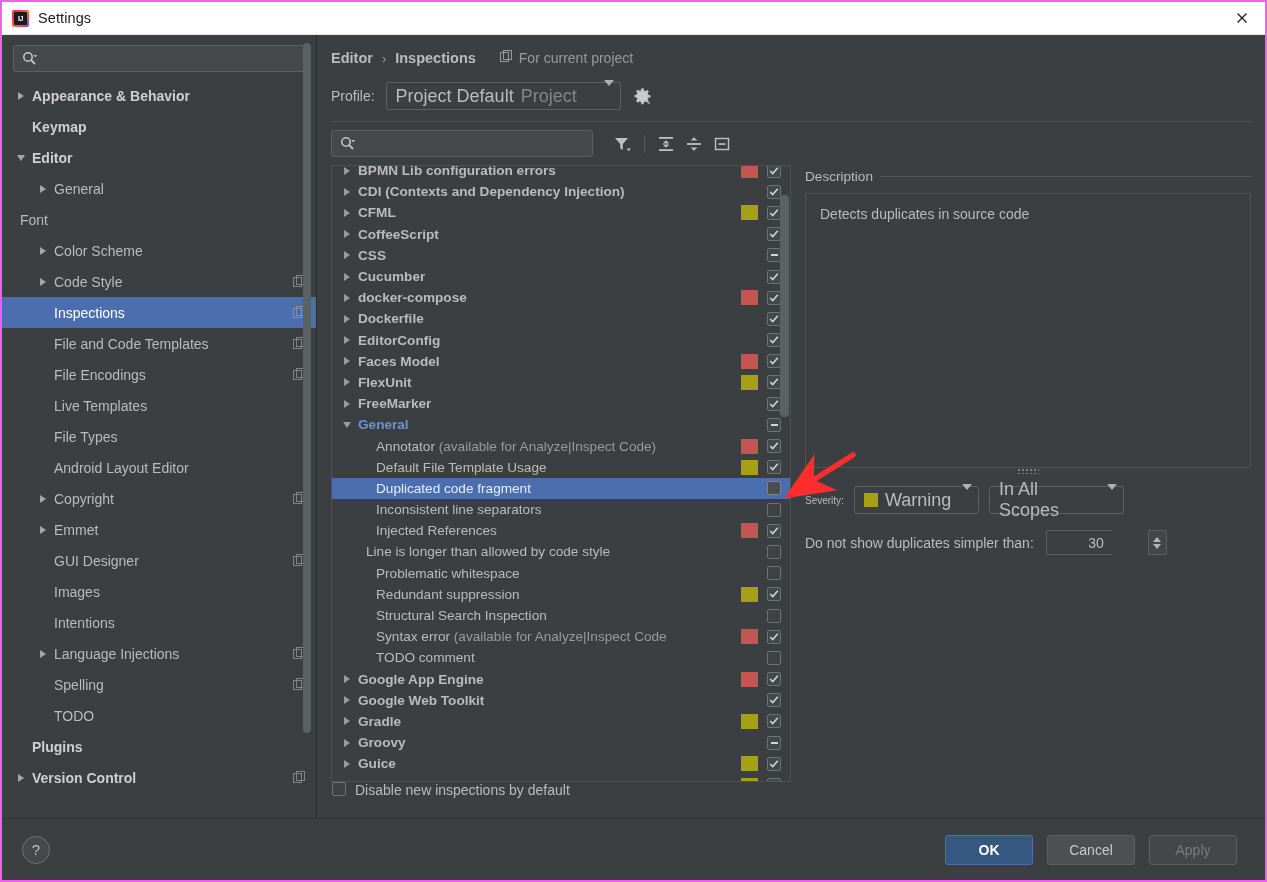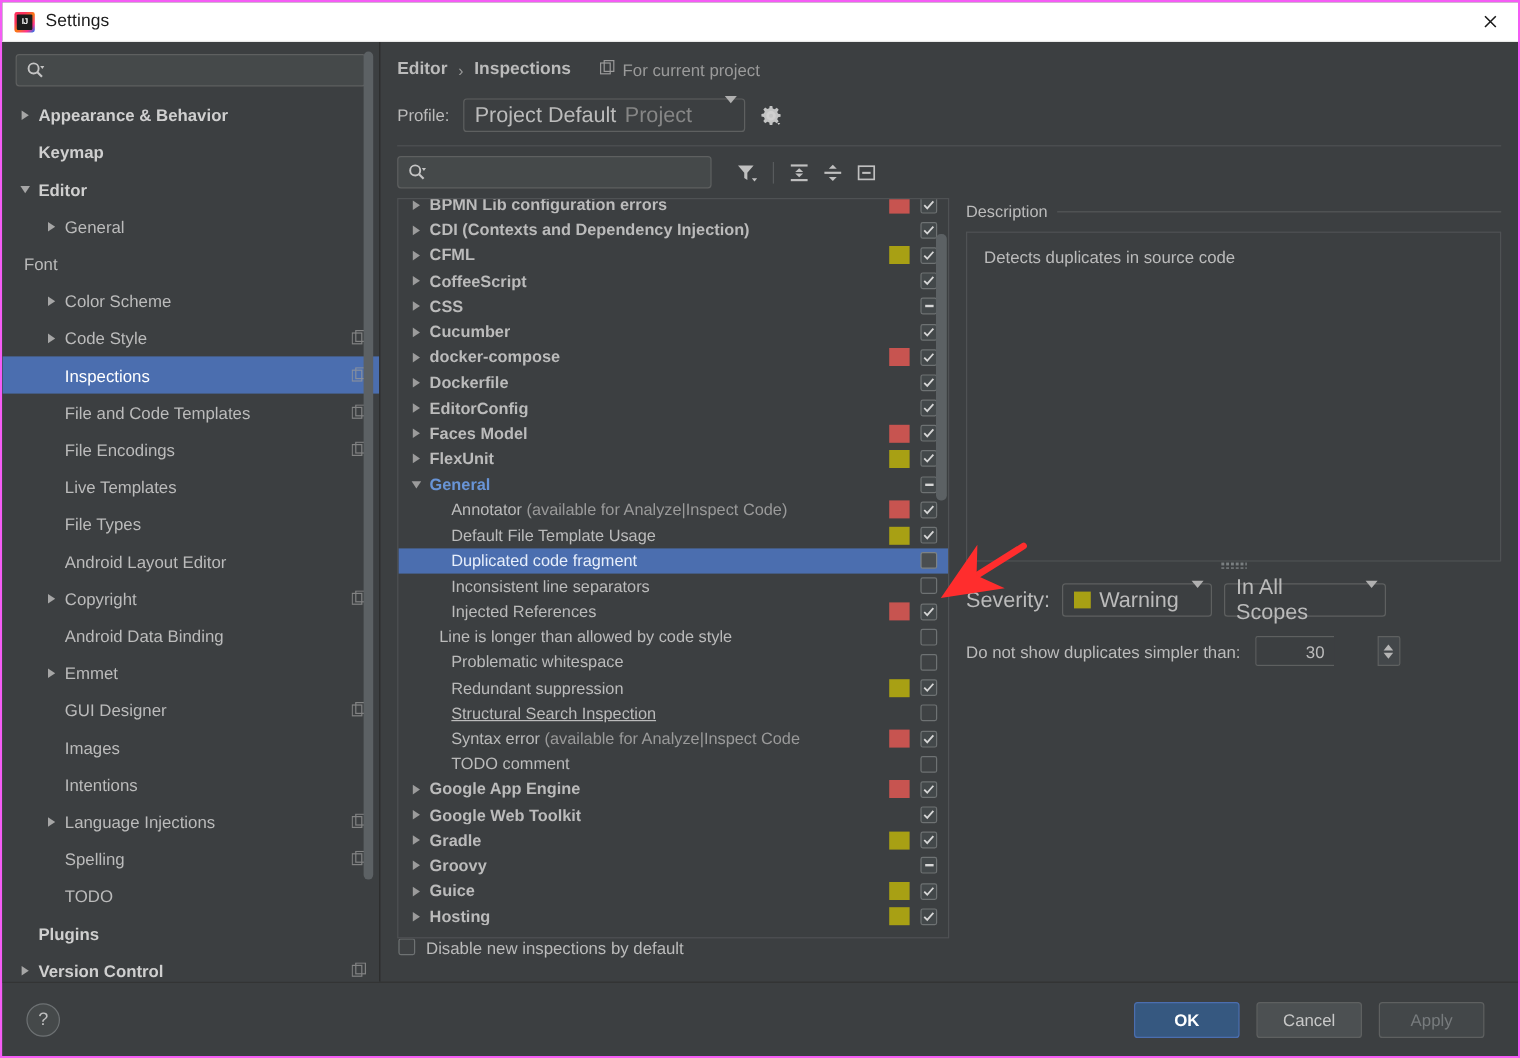--- a/index.html
+++ b/index.html
@@ -157,21 +157,21 @@
     height:275px; flex:0 0 275px; padding:12px 14px; position:relative;
     font-size:14px; color:#bbbbbb;
   }
   .grip{
     position:absolute; left:50%; transform:translateX(-50%); bottom:-7px;
     width:22px;height:6px;
     background-image:radial-gradient(#8a8f91 40%, transparent 41%);
     background-size:4px 4px; opacity:.8;
   }
   .sev-row{ display:flex; align-items:center; gap:10px; margin-top:19px; height:26px;}
-  .sev-row .lbl{ font-size:18px; color:#bbbbbb;}
+  .sev-row .lbl{ font-size:10px; color:#bbbbbb;}
   .combo.sev-combo{ width:125px; }
   .combo.scope-combo{ width:135px; }
   .sevchip{ width:14px;height:14px;flex:0 0 14px; }
   .options-lbl{ margin-top:18px; }
   .opt-row{ display:flex; align-items:center; margin-top:17px; gap:12px;}
   .opt-row .lbl{ font-size:14px; color:#bbbbbb;}
   .spinner{ display:flex; height:25px;gap:36px; }
   .spin-field{
     width:66px; border:1px solid #5e6060; border-right:none; border-radius:2px 0 0 2px;
     background:#3c3f41; color:#bbbbbb; font-size:14px; display:flex;
@@ -348,26 +348,20 @@
             <span class="arr">
               <span class="tri"></span>
             </span>
             <span>Copyright</span>
             <span class="copy-ico">
               <svg width="13" height="13" viewBox="0 0 13 13">
                 <rect x="0.5" y="2.5" width="8" height="9" stroke="#9a9a9a" fill="none"></rect>
                 <rect x="3.5" y="0.5" width="8" height="9" stroke="#9a9a9a" fill="none"></rect>
               </svg>
             </span>
-          </div>
-          <div class="side-item" style="padding-left: 34px;">
-            <span class="arr empty">
-              <span class="tri"></span>
-            </span>
-            <span>Android Data Binding</span>
           </div>
           <div class="side-item" style="padding-left: 34px;">
             <span class="arr">
               <span class="tri"></span>
             </span>
             <span>Emmet</span>
           </div>
           <div class="side-item" style="padding-left: 34px;">
             <span class="arr empty">
               <span class="tri"></span>
@@ -646,20 +640,32 @@
                   <span class="tri"></span>
                 </span>
                 <span class="tlabel" style="">FlexUnit</span>
                 <span class="sev" style="background:#a8a014"></span>
                 <span class="cbx">
                   <svg width="10" height="10" viewBox="0 0 10 10">
                     <path d="M1.2 5 L3.7 7.6 L8.8 1.8" stroke="#d6d6d6" stroke-width="1.5" fill="none"></path>
                   </svg>
                 </span>
               </div>
+              <div class="trow grp">
+                <span class="t-arrow">
+                  <span class="tri"></span>
+                </span>
+                <span class="tlabel" style="">FreeMarker</span>
+                <span class="sev none"></span>
+                <span class="cbx">
+                  <svg width="10" height="10" viewBox="0 0 10 10">
+                    <path d="M1.2 5 L3.7 7.6 L8.8 1.8" stroke="#d6d6d6" stroke-width="1.5" fill="none"></path>
+                  </svg>
+                </span>
+              </div>
               <div class="trow grp general">
                 <span class="t-arrow">
                   <span class="tri down"></span>
                 </span>
                 <span class="tlabel" style="">General</span>
                 <span class="sev none"></span>
                 <span class="cbx">
                   <span style="width:7px;height:2px;background:#d6d6d6;display:block"></span>
                 </span>
               </div>
@@ -740,21 +746,21 @@
                 <span class="cbx">
                   <svg width="10" height="10" viewBox="0 0 10 10">
                     <path d="M1.2 5 L3.7 7.6 L8.8 1.8" stroke="#d6d6d6" stroke-width="1.5" fill="none"></path>
                   </svg>
                 </span>
               </div>
               <div class="trow">
                 <span class="t-arrow empty">
                   <span class="tri"></span>
                 </span>
-                <span class="tlabel" style="margin-left:22px;text-decoration:underline;">Structural Search Inspection</span>
+                <span class="tlabel" style="margin-left:22px;">Structural Search Inspection</span>
                 <span class="sev none"></span>
                 <span class="cbx empty"></span>
               </div>
               <div class="trow">
                 <span class="t-arrow empty">
                   <span class="tri"></span>
                 </span>
                 <span class="tlabel" style="margin-left:22px;">Syntax error<span class="dim"> (available for Analyze|Inspect Code</span></span>
                 <span class="sev" style="background:#c75450"></span>
                 <span class="cbx">

